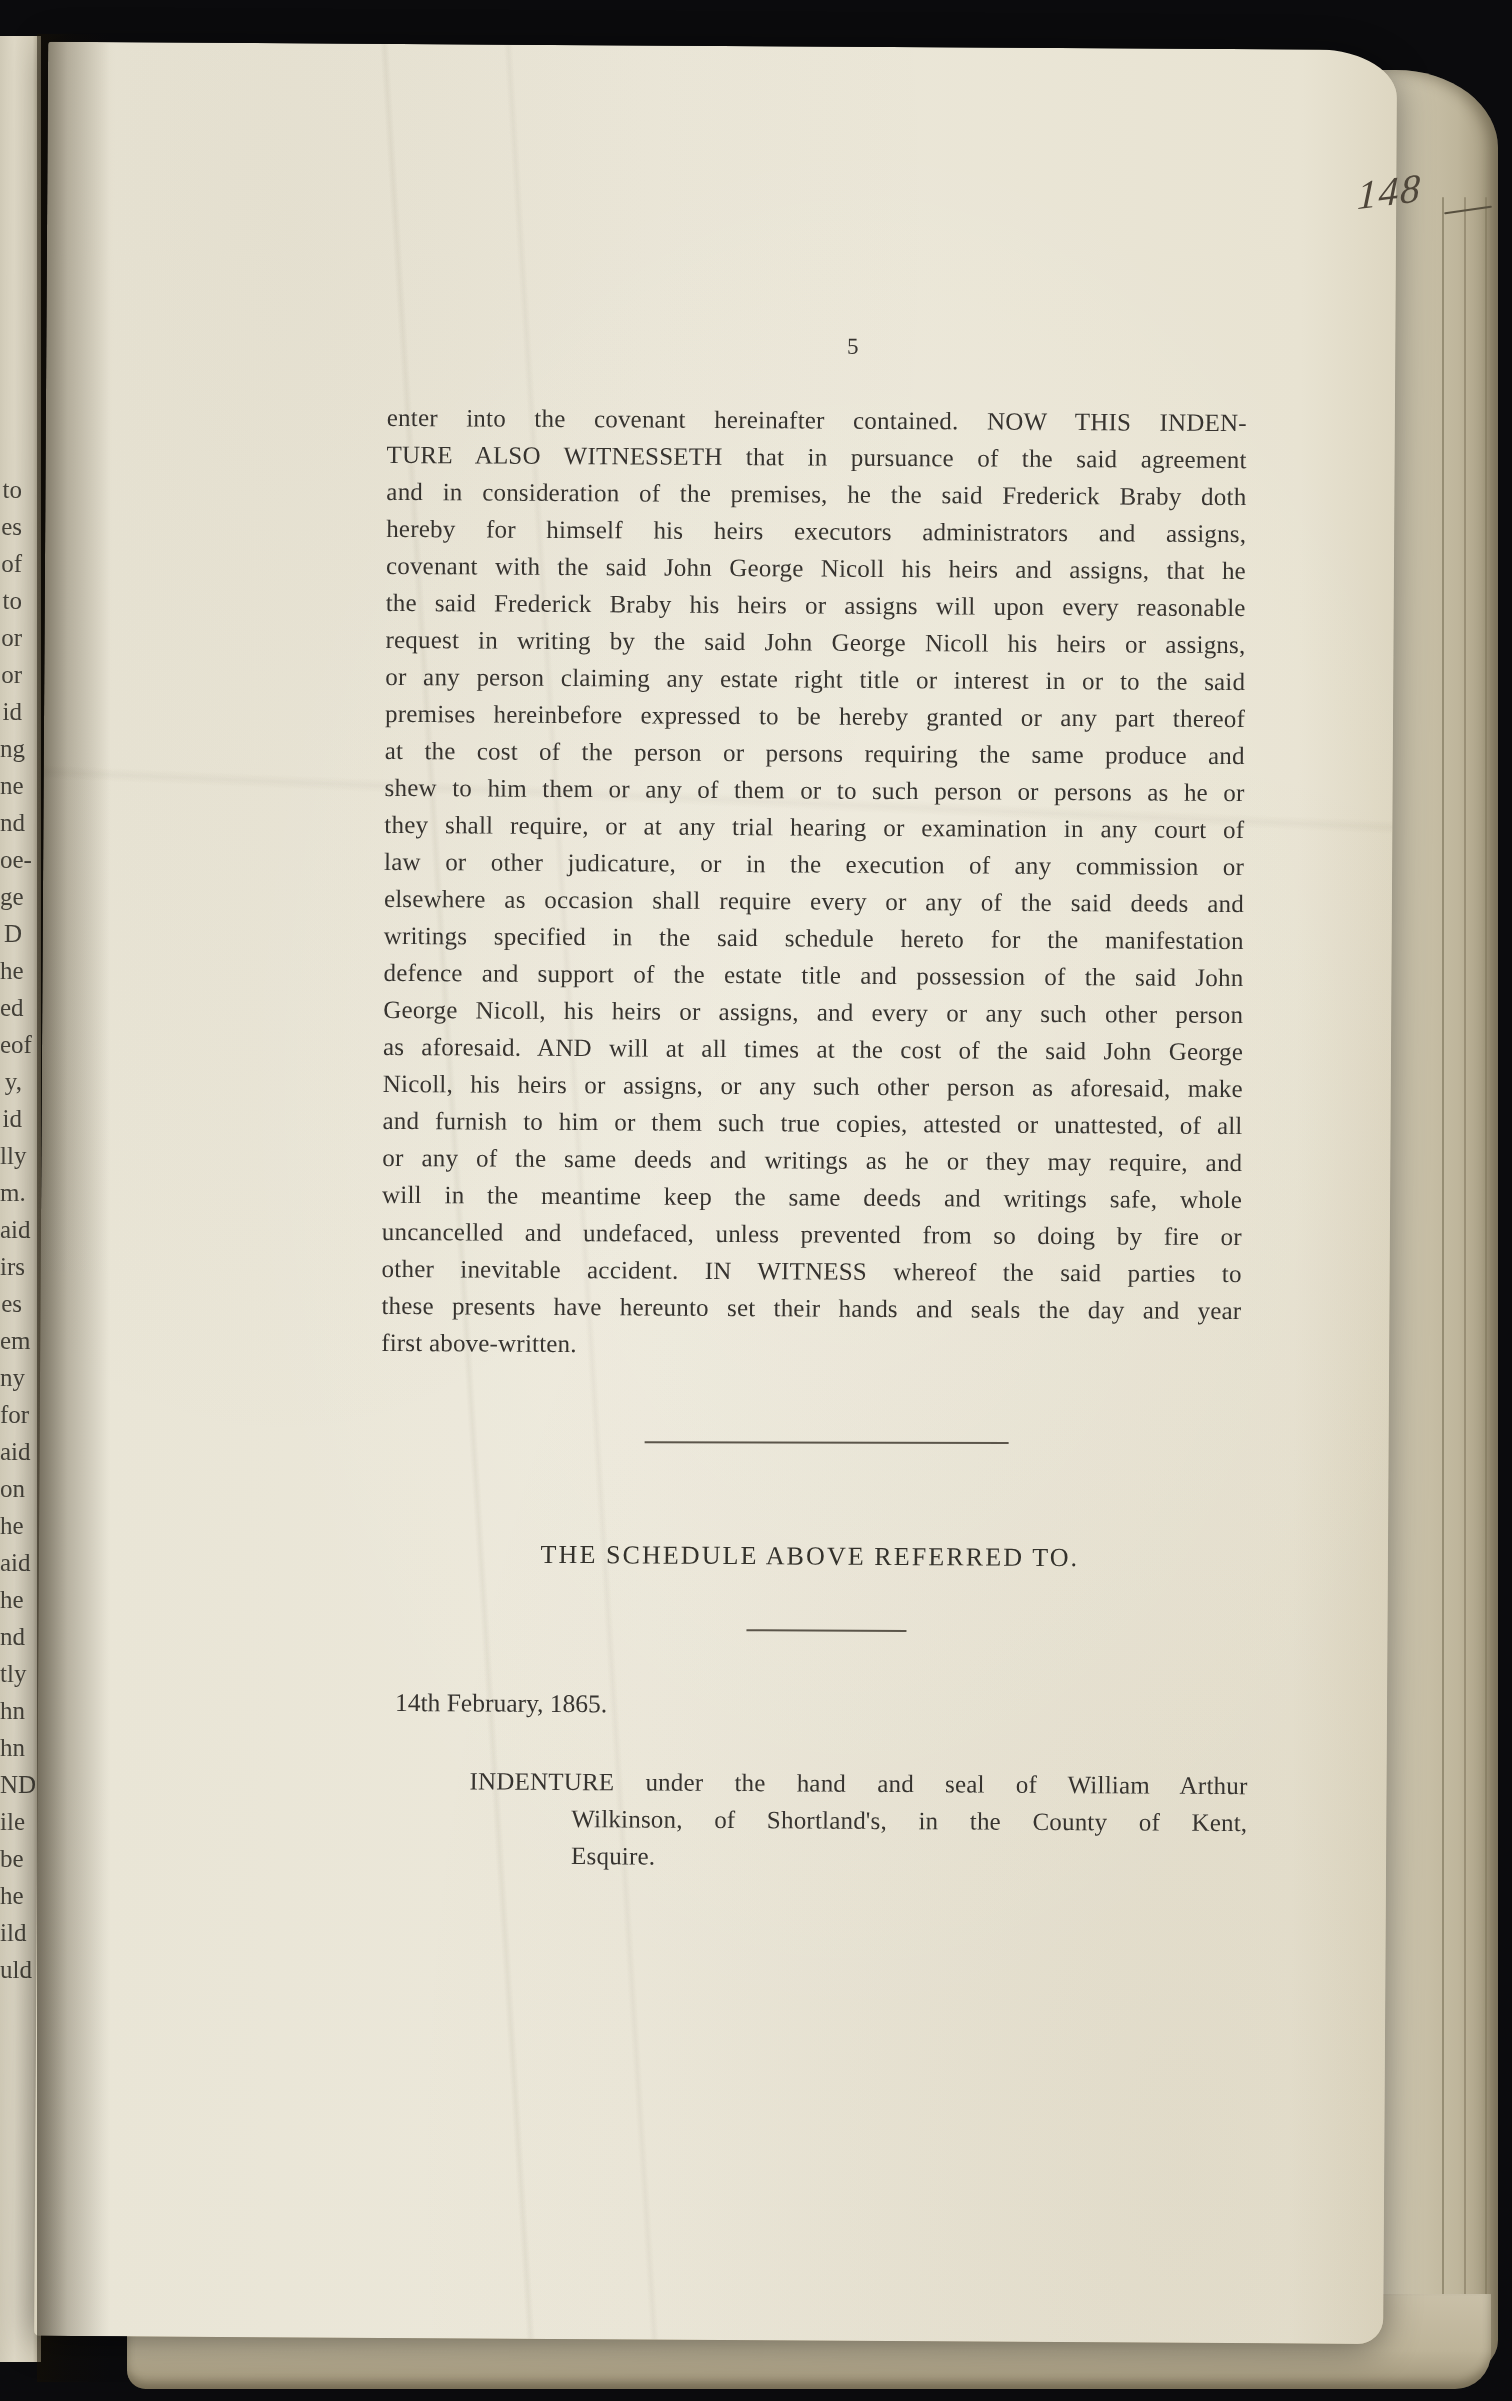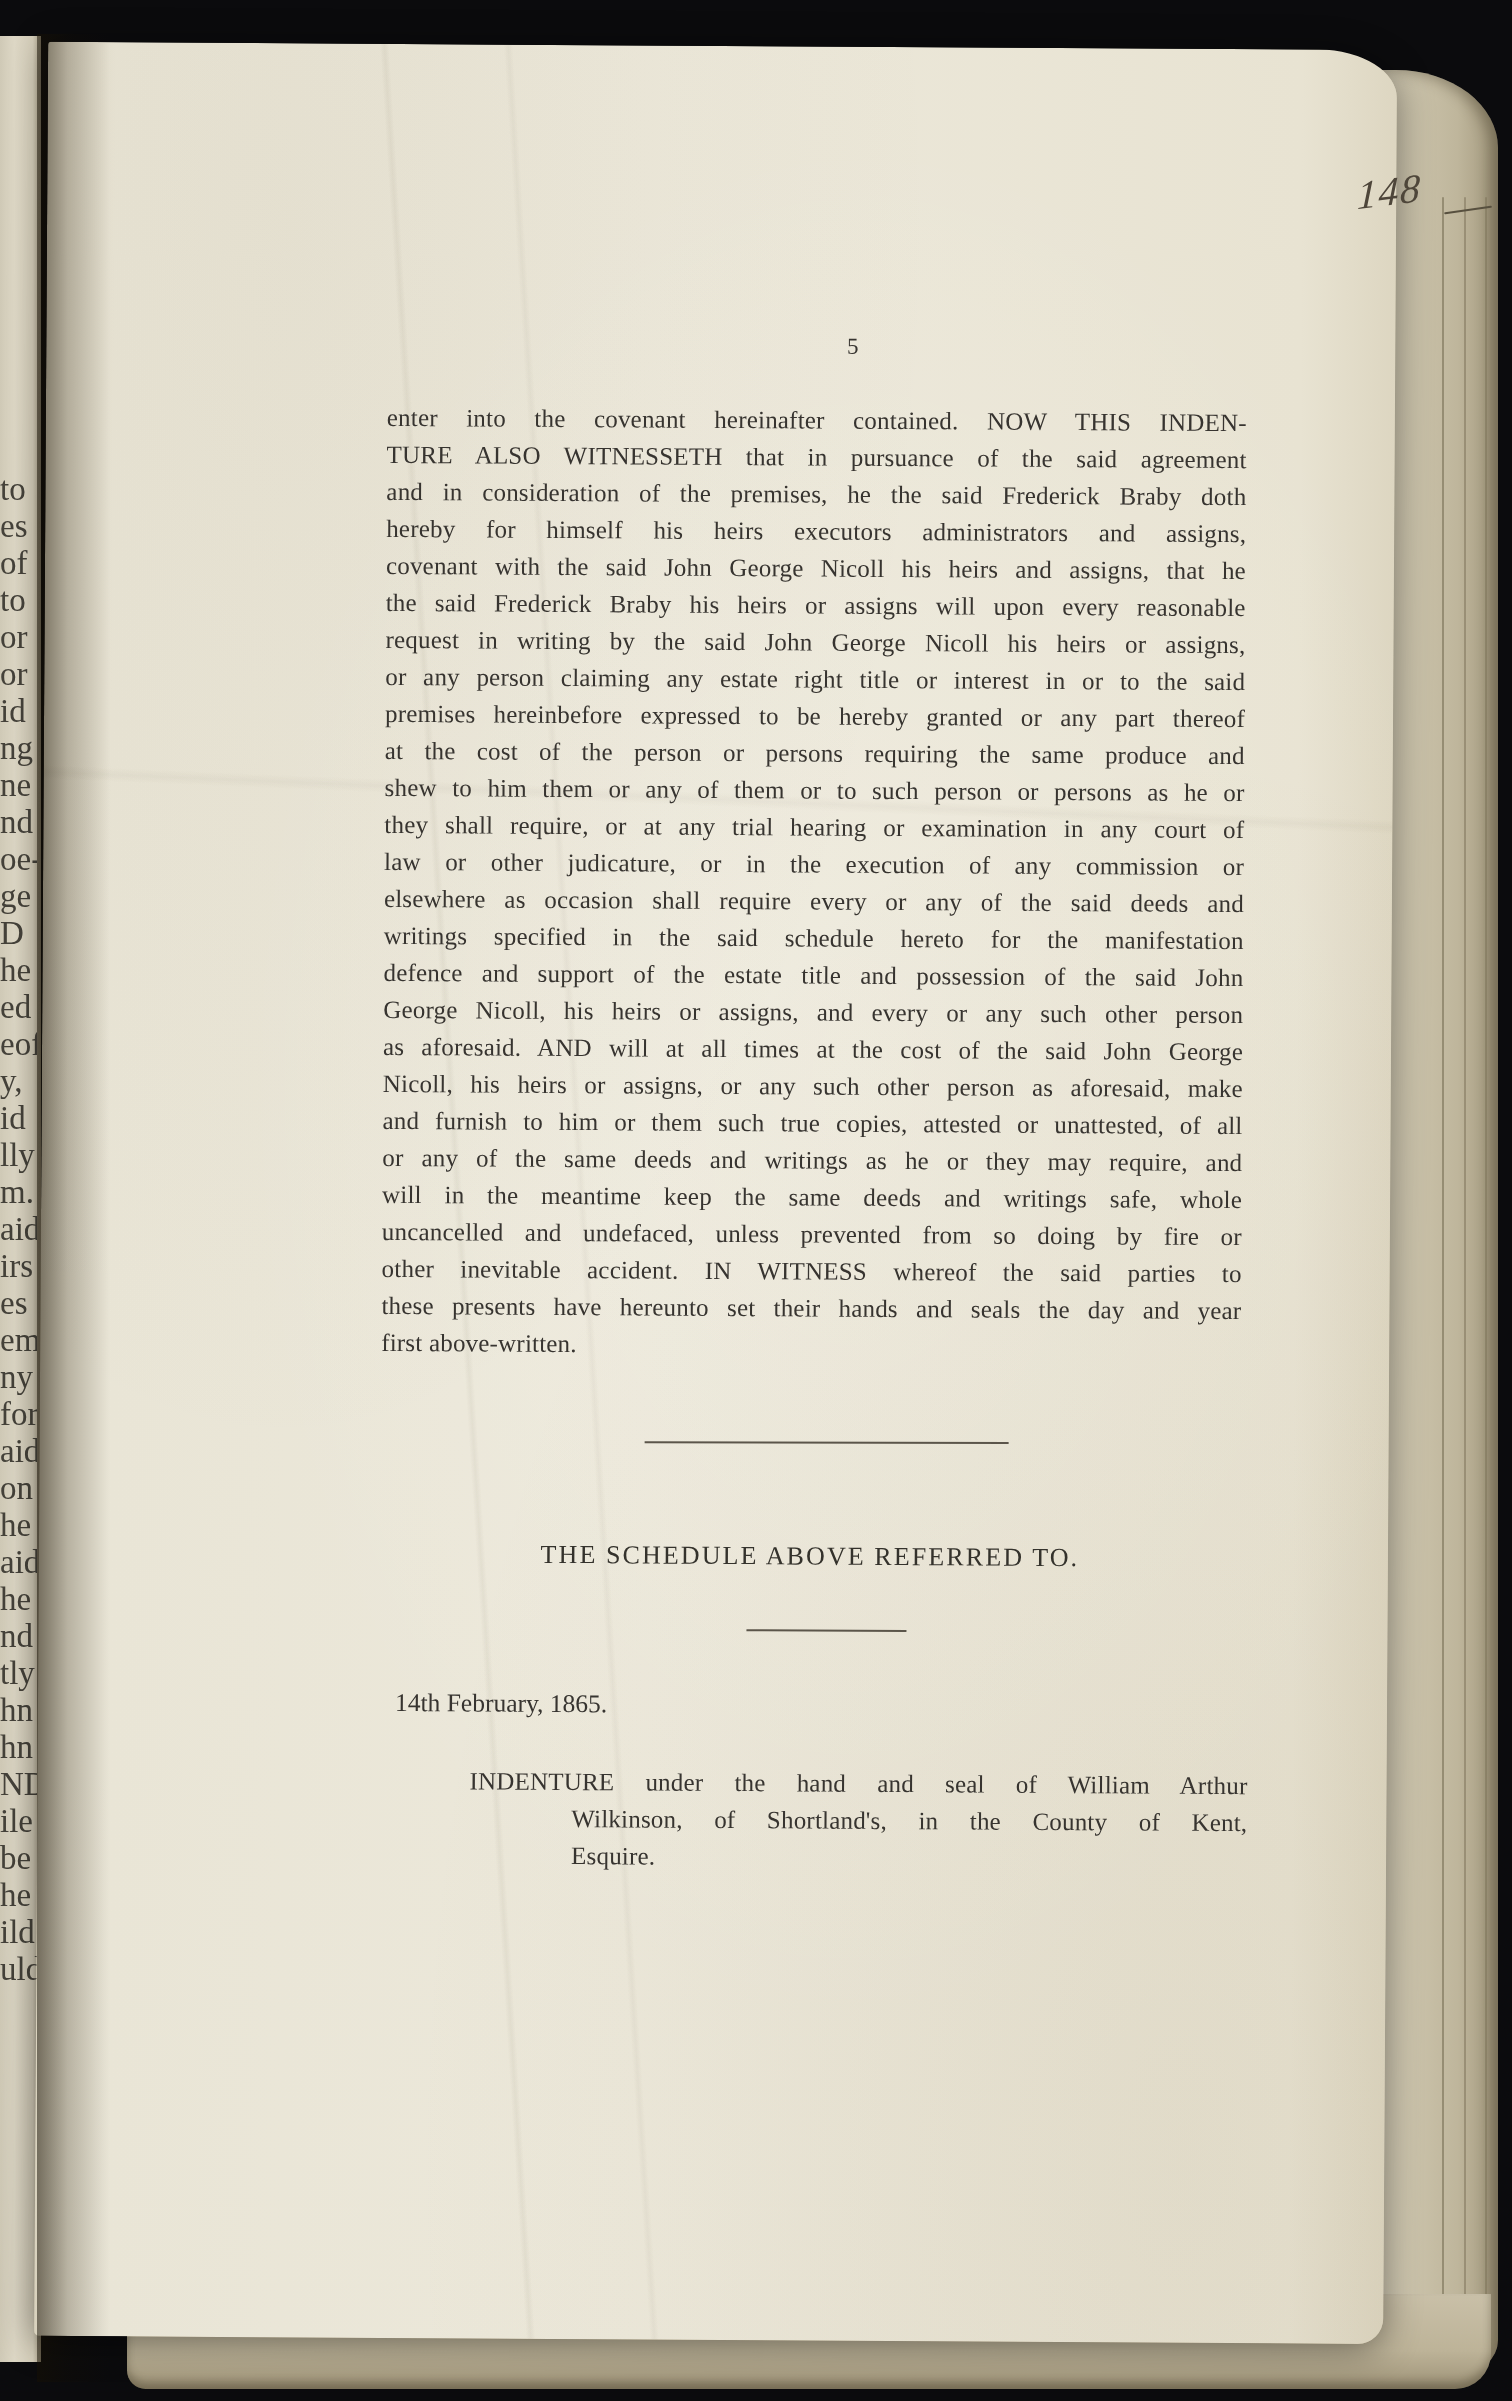--- a/index.html
+++ b/index.html
@@ -13,21 +13,21 @@
   .scan { position:absolute; inset:0; }
 
   
   .left-edge {
     position:absolute; left:0; top:36px; width:41px; height:2326px;
     background:linear-gradient(90deg,#cfc9b6 0%, #ded8c6 35%, #d5ceba 80%, #a99f88 100%);
     z-index:1;
   }
   .fragments { position:absolute; top:435px; left:0; width:37px; overflow:hidden; }
   .frag {
-    height:37px; line-height:37px; font-size:33px; color:#45423a;
+    height:37px; line-height:37px; font-size:25px; color:#45423a;
     text-align:right; padding-right:15px; white-space:nowrap; overflow:hidden;
   }
 
   
   .right-stack {
     position:absolute; left:1352px; top:70px; width:146px; height:2304px;
     background:linear-gradient(90deg,#d8d1bd 0%, #ccc4ac 38%, #bfb69c 72%, #a2987d 100%);
     border-radius:0 102px 39px 0 / 0 78px 34px 0;
     z-index:0;
     box-shadow:inset -8.5px 0 13.6px rgba(40,32,14,0.35);

